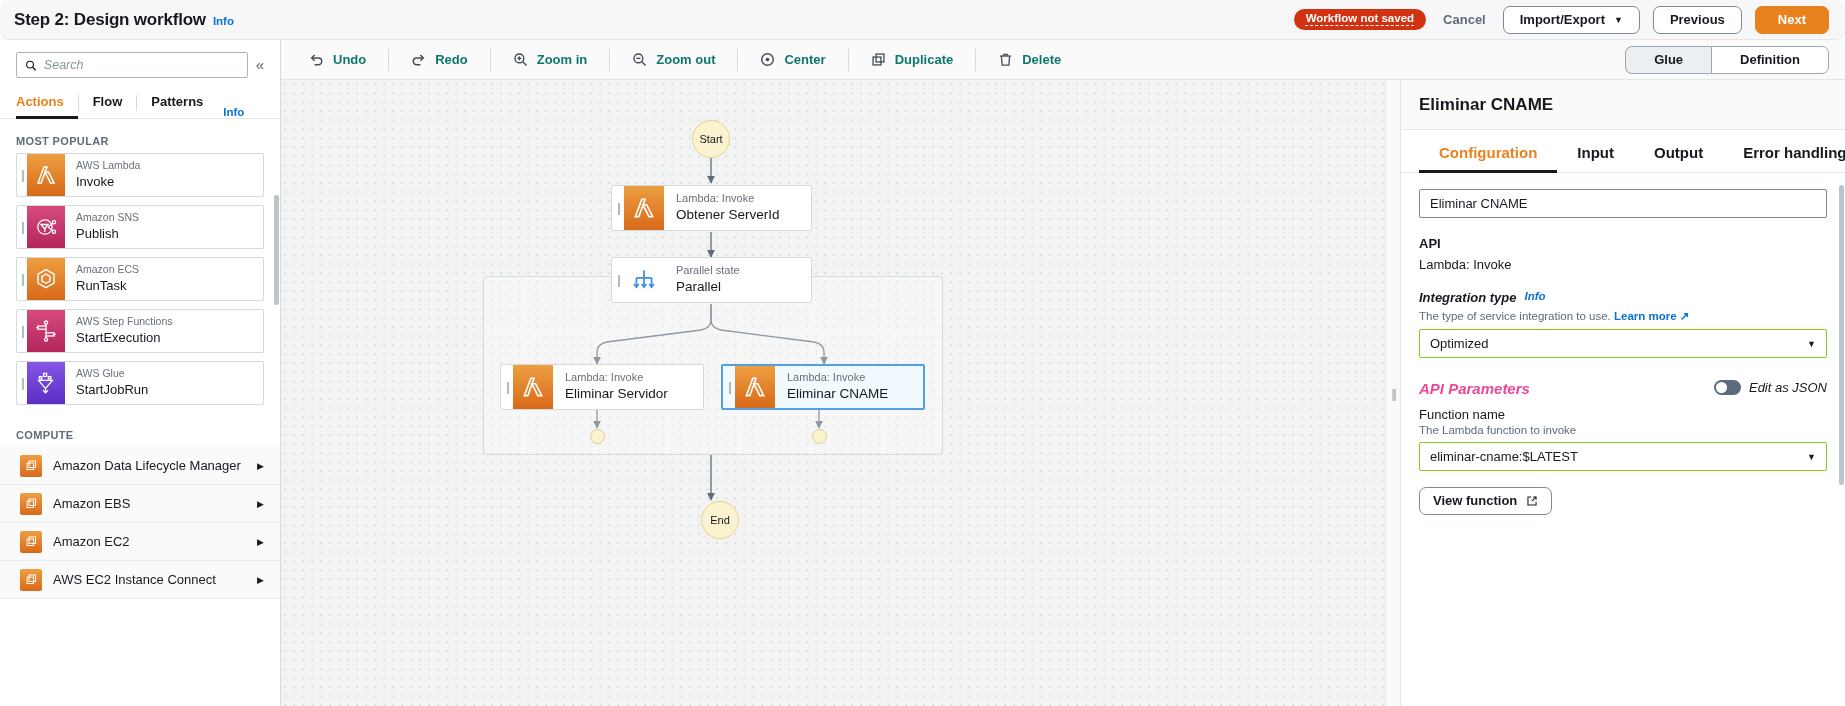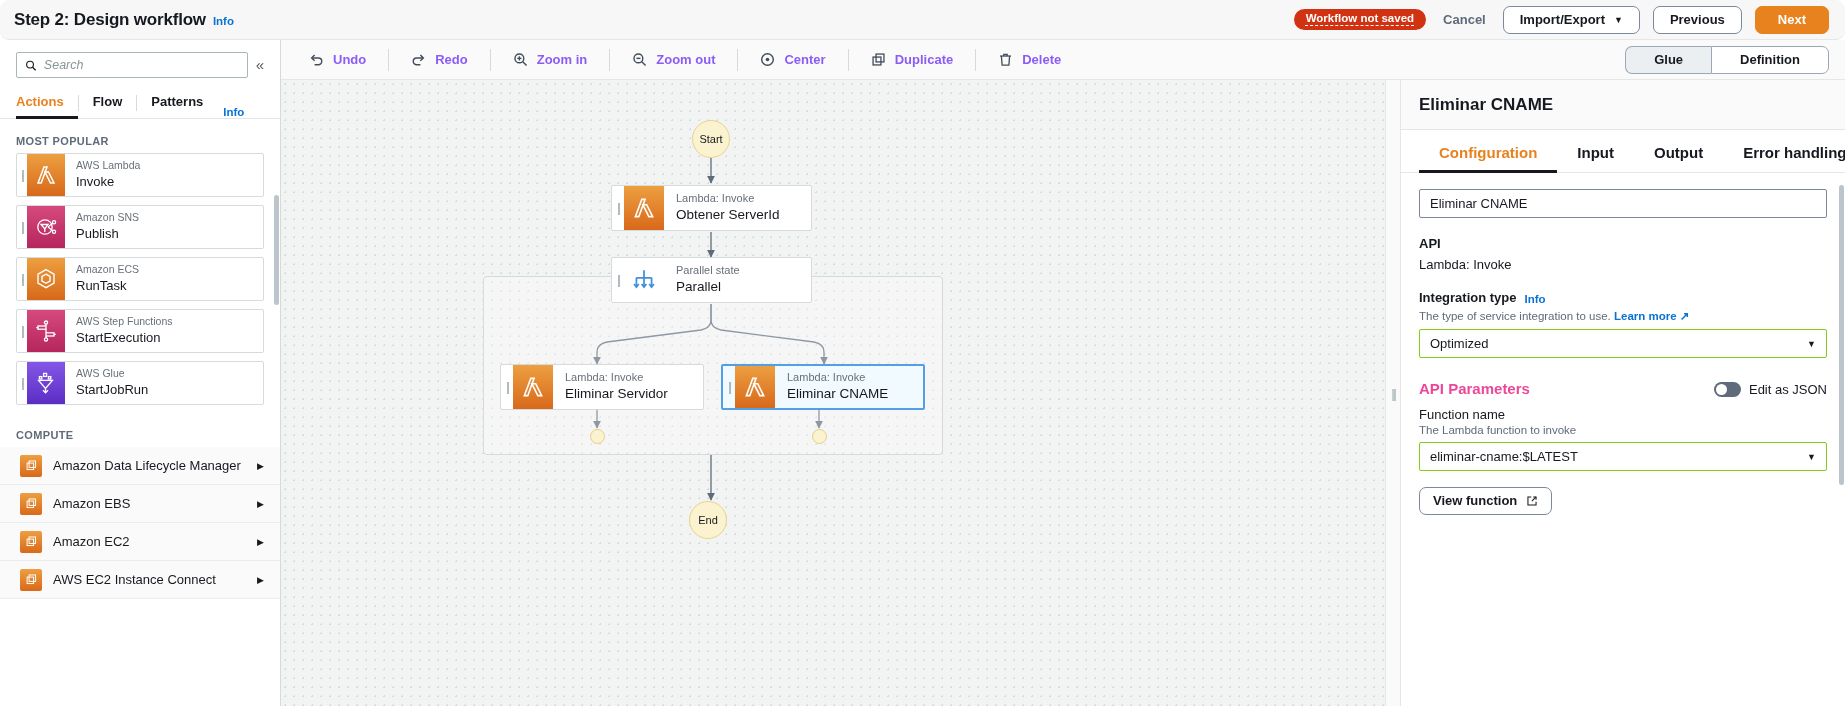--- a/index.html
+++ b/index.html
@@ -98,21 +98,21 @@
   .sb-scrollbar { position: absolute; right: 1px; top: 155px; width: 5px; height: 110px; background: #bcc4cc; border-radius: 3px; }
 
   
   .center { flex: 1 1 auto; display: flex; flex-direction: column; min-width: 0; }
   .canvas-toolbar {
     height: 40px; flex: 0 0 40px; background: #fafafa; border-bottom: 1px solid #e4e6e8;
     display: flex; align-items: center; padding-left: 6px;
   }
   .tool {
     display: flex; align-items: center; gap: 9px; font-size: 13px; font-weight: bold;
-    color: #8b5cf6; padding: 0 22px; height: 22px; cursor: pointer; white-space: nowrap;
+    color: #0f766e; padding: 0 22px; height: 22px; cursor: pointer; white-space: nowrap;
     border-left: 1px solid #d5dbdb;
   }
   .tool:first-child { border-left: 0; }
   .toolbar-right { margin-left: auto; padding-right: 16px; display: flex; }
   .seg {
     font-size: 13px; font-weight: bold; color: #16191f; border: 1px solid #9ba7b6;
     padding: 5px 28px 6px; cursor: pointer; background: #fff;
   }
   .seg:first-child { border-radius: 7px 0 0 7px; border-right: 0; background: #eceff1; }
   .seg:last-child { border-radius: 0 7px 7px 0; }
@@ -183,21 +183,21 @@
     width: 100%; height: 29px; border: 1px solid #84cc16; border-radius: 2px;
     display: flex; align-items: center; padding: 12px 10px; font-size: 13px; color: #16191f;
     cursor: pointer; background: #fff;
   }
   .select .sel-caret { margin-left: auto; font-size: 9px; color: #16191f; }
   .mt16 { margin-top: 16px; }
   .mt18 { margin-top: 18px; }
   .mt22 { margin-top: 22px; }
   .mt10 { margin-top: 10px; }
   .plain { font-size: 13px; color: #16191f; }
-  .sec-head { display: flex; align-items: flex-end; }
+  .sec-head { display: flex; align-items: flex-start; font-style: italic; }
   .sec-head h3 { font-size: 15px; font-weight: bold; color: #ec4899; }
   .toggle-wrap { margin-left: auto; display: flex; align-items: center; gap: 8px; }
   .toggle { width: 27px; height: 15px; border-radius: 9px; background: #5f6b7a; position: relative; cursor: pointer; }
   .toggle::after { content: ""; position: absolute; width: 11px; height: 11px; border-radius: 50%; background: #fff; top: 2px; left: 2px; }
   .toggle-label { font-size: 13px; color: #16191f; }
   .ext-link { color: #0972d3; font-weight: bold; font-size: 11.5px; }
   .btn-view {
     display: inline-flex; align-items: center; gap: 9px; font-size: 13px; font-weight: bold;
     border: 1px solid #7d8998; background: #fff; color: #16191f; border-radius: 7px;
     padding: 5px 13px 6px; cursor: pointer;
@@ -529,21 +529,21 @@
             </div>
             <div class="node-text">
               <div class="node-type">Lambda: Invoke</div>
               <div class="node-name">Eliminar CNAME</div>
             </div>
           </div>
 
           <div class="dot-small" style="left:309px; top:349px;"></div>
           <div class="dot-small" style="left:531px; top:349px;"></div>
 
-          <div class="term" style="left:408px; top:421px;">
+          <div class="term" style="left:420px; top:421px;">
             <span>End</span>
           </div>
         </div>
 
         <div class="gutter">
           <span>|||</span>
         </div>
 
         <div class="detail">
           <div class="detail-header">

